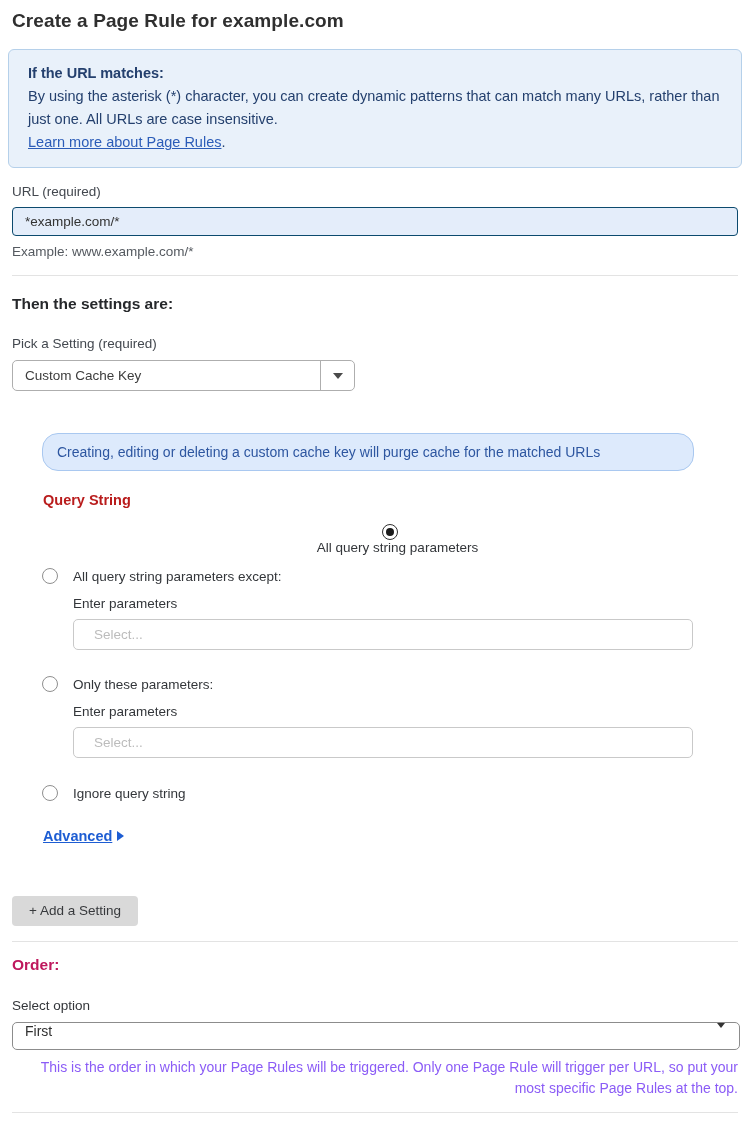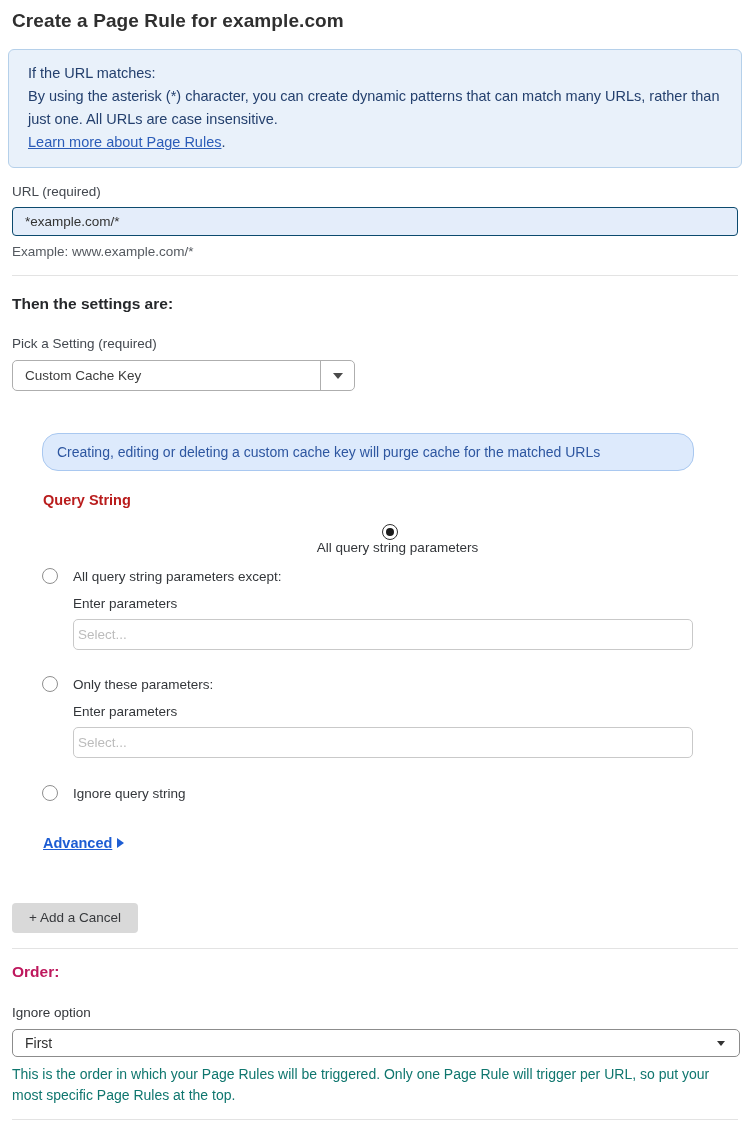--- a/index.html
+++ b/index.html
@@ -18,21 +18,21 @@
     margin-top: 17px;
     margin-left: -4px; margin-right: -4px;
     background: #e9f1fa;
     border: 1px solid #b5d0ea;
     border-radius: 6px;
     padding: 12px 19px 13px 19px;
     color: #24406e;
     font-size: 14.5px;
     line-height: 23px;
   }
-  .info-box .info-heading { font-weight: 400; }
+  .info-box .info-heading { font-weight: 700; }
   .info-box .info-link { color: #2b5cb8; text-decoration: underline; cursor: pointer; }
 
   .field-label { margin-top: 16px; font-size: 13.5px; color: #43484f; }
 
   .url-input {
     display: block; margin-top: 8px; width: 726px; height: 29px;
     background: #e4edfa; border: 1px solid #0c4a6e; border-radius: 4px;
     padding: 0 12px; font-size: 13.5px; color: #333;
     font-family: "Liberation Sans", sans-serif; outline: none;
   }
@@ -81,29 +81,29 @@
   .radio.checked::after {
     content: ""; width: 8px; height: 8px; border-radius: 50%; background: #1a1a1a; display: block;
   }
   .radio-label { margin-left: 15px; font-size: 13.5px; color: #33363a; cursor: pointer; }
 
   .sub-block { margin-left: 61px; }
   .sub-label { margin-top: 12px; font-size: 13.5px; color: #33363a; }
   .param-input {
     display: block; margin-top: 8px; width: 620px; height: 31px;
     border: 1px solid #c9c9c9; border-radius: 5px; background: #fff;
-    padding: 0 4px; font-size: 13.5px; color: #333; outline: none;
+    padding: 0 20px; font-size: 13.5px; color: #333; outline: none;
     font-family: "Liberation Sans", sans-serif;
   }
   .param-input::placeholder { color: #bcbcbc; opacity: 1; }
   .gap-lg { margin-top: 26px; }
   .gap-xl { margin-top: 27px; }
 
   .advanced-link {
-    margin-left: 31px; margin-top: 34px; display: inline-flex; align-items: center;
+    margin-left: 31px; margin-top: 27px; display: inline-flex; align-items: center;
     cursor: pointer;
   }
   .advanced-link .advanced-text {
     color: #1d5dd3; font-size: 14.5px; font-weight: 600; text-decoration: underline;
   }
   .caret-right {
     margin-left: 5px; width: 0; height: 0;
     border-top: 5.5px solid transparent; border-bottom: 5.5px solid transparent;
     border-left: 7px solid #1d5dd3;
   }
@@ -114,30 +114,30 @@
     font-size: 13.5px; color: #37393c; cursor: pointer;
     font-family: "Liberation Sans", sans-serif;
   }
 
   .order-heading { margin-top: 14px; font-size: 15.5px; font-weight: 700; color: #be185d; }
   .order-label { margin-top: 24px; font-size: 13.5px; color: #33363a; }
 
   .order-select {
     margin-top: 9px; width: 728px; height: 28px;
     border: 1px solid #8c8c8c; border-radius: 5px; background: #fff;
-    display: flex; align-items: center; justify-content: space-between;
+    display: flex; justify-content: space-between;
     padding: 0 14px 0 12px; cursor: pointer;
   }
   .order-select .select-value { font-size: 14px; color: #2f2f2f; }
   .caret-down-sm {
     width: 0; height: 0;
     border-left: 4.5px solid transparent; border-right: 4.5px solid transparent;
     border-top: 5.5px solid #333;
   }
-  .order-help { margin-top: 7px; font-size: 14px; color: #0f766e; line-height: 21px; max-width: 730px; }
+  .order-help { margin-top: 7px; font-size: 14px; color: #8b5cf6; line-height: 21px; max-width: 730px; text-align: right; }
 
   .footer-actions { margin-top: 17px; display: flex; align-items: center; }
   .btn {
     height: 31px; border: none; border-radius: 4px; font-size: 13.5px;
     cursor: pointer; font-family: "Liberation Sans", sans-serif;
   }
   .btn-gray { background: #d9d9d9; color: #37393c; }
   .btn-cancel { padding: 0 19px; }
   .btn-draft { margin-left: 10px; padding: 0 17px; }
   .btn-primary { margin-left: 10px; background: #1f6af3; color: #ffffff; padding: 0 20px; font-size: 14px; }
@@ -201,26 +201,26 @@
   <div class="radio-row gap-xl">
     <span class="radio"></span>
     <span class="radio-label">Ignore query string</span>
   </div>
 
   <div><span class="advanced-link">
     <span class="advanced-text">Advanced</span>
     <span class="caret-right"></span>
   </span></div>
 
-  <button class="add-setting-btn">+ Add a Cancel</button>
+  <button class="add-setting-btn">+ Add a Setting</button>
 
   <hr class="divider" style="margin-top:15px;">
 
   <div class="order-heading">Order:</div>
-  <div class="order-label">Ignore option</div>
+  <div class="order-label">Select option</div>
 
   <div class="order-select">
     <span class="select-value">First</span>
     <span class="caret-down-sm"></span>
   </div>
 
   <div class="order-help">This is the order in which your Page Rules will be triggered. Only one Page Rule will trigger per URL, so put your most specific Page Rules at the top.</div>
 
   <hr class="divider" style="margin-top:13px;">
 

